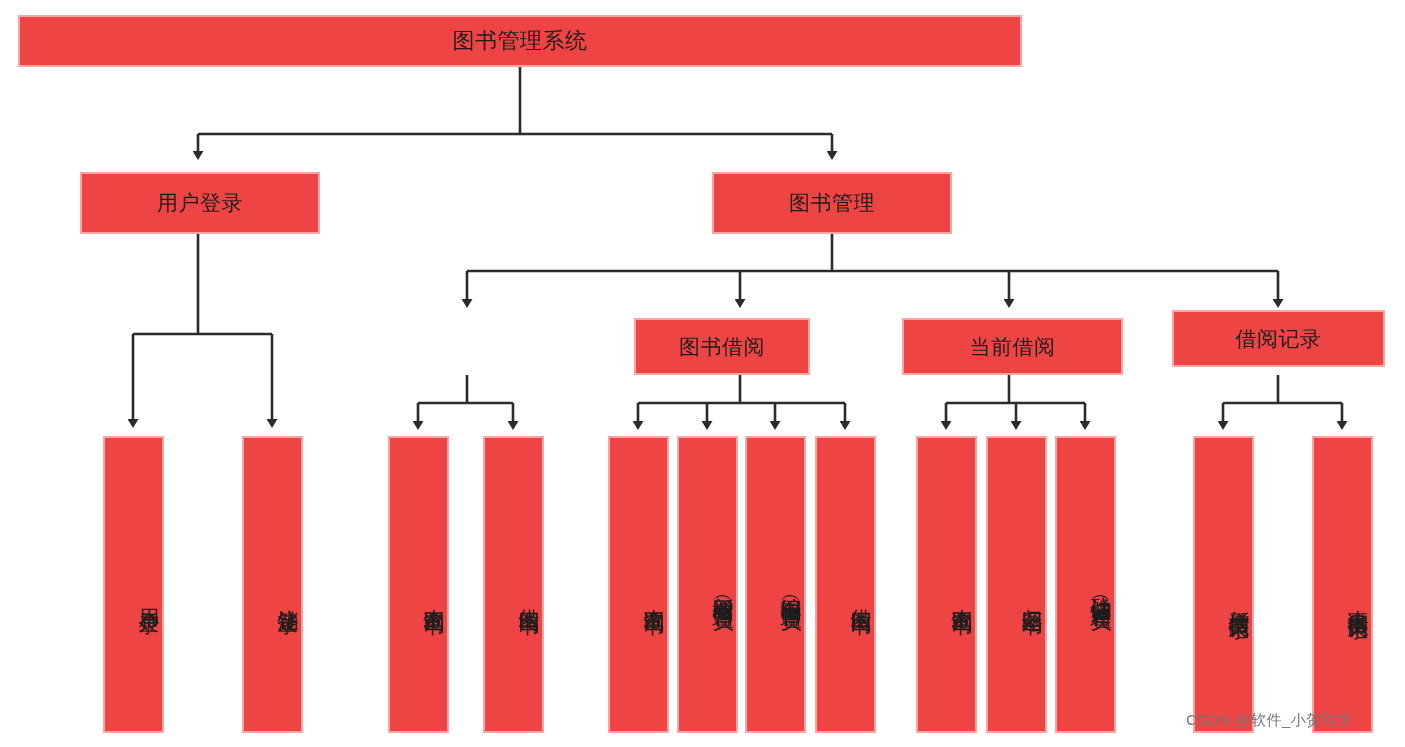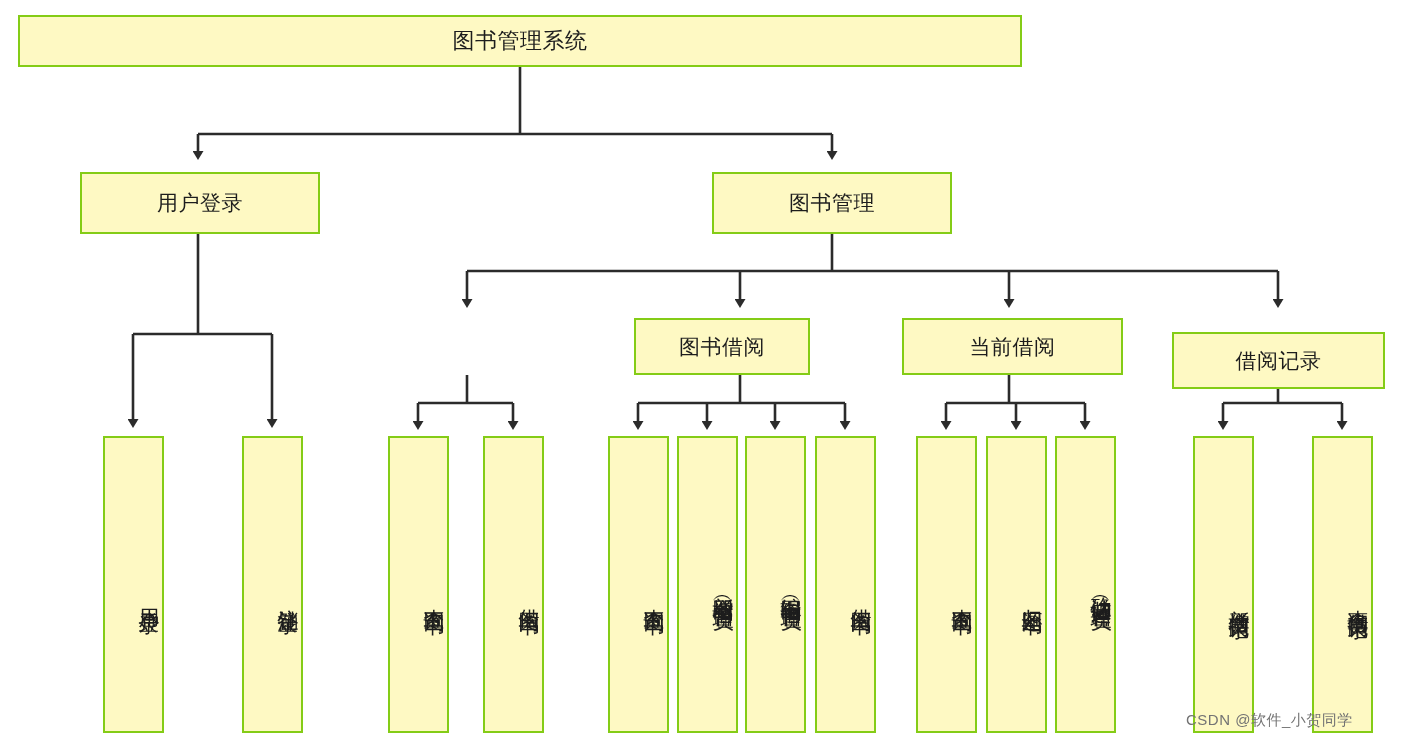--- a/index.html
+++ b/index.html
@@ -21,22 +21,22 @@
     position: absolute;
     left: 0;
     top: 0;
     width: 1405px;
     height: 747px;
     pointer-events: none;
   }
   .node {
     position: absolute;
     box-sizing: border-box;
-    border: 2px solid #84cc16;
-    background: #fef9c3;
+    border: 2px solid #fca5a5;
+    background: #ef4444;
     display: flex;
     align-items: center;
     justify-content: center;
     color: #1d1d1d;
     text-align: right;
   }
   .node-h {
     font-size: 21px;
     letter-spacing: 0.5px;
     white-space: nowrap;
@@ -134,21 +134,21 @@
   <div class="node node-h" style="left:712px; top:172px; width:240px; height:62px;">
     <span>图书管理</span>
   </div>
 
   <div class="node node-h" style="left:634px; top:318px; width:176px; height:57px;">
     <span>图书借阅</span>
   </div>
   <div class="node node-h" style="left:902px; top:318px; width:221px; height:57px;">
     <span>当前借阅</span>
   </div>
-  <div class="node node-h" style="left:1172px; top:332px; width:213px; height:57px;">
+  <div class="node node-h" style="left:1172px; top:310px; width:213px; height:57px;">
     <span>借阅记录</span>
   </div>
 
   <div class="node node-v" style="left:103px; top:436px; width:61px; height:297px;">
     <span class="vtext">用户登录</span>
   </div>
   <div class="node node-v" style="left:242px; top:436px; width:61px; height:297px;">
     <span class="vtext">注销登录</span>
   </div>
 

